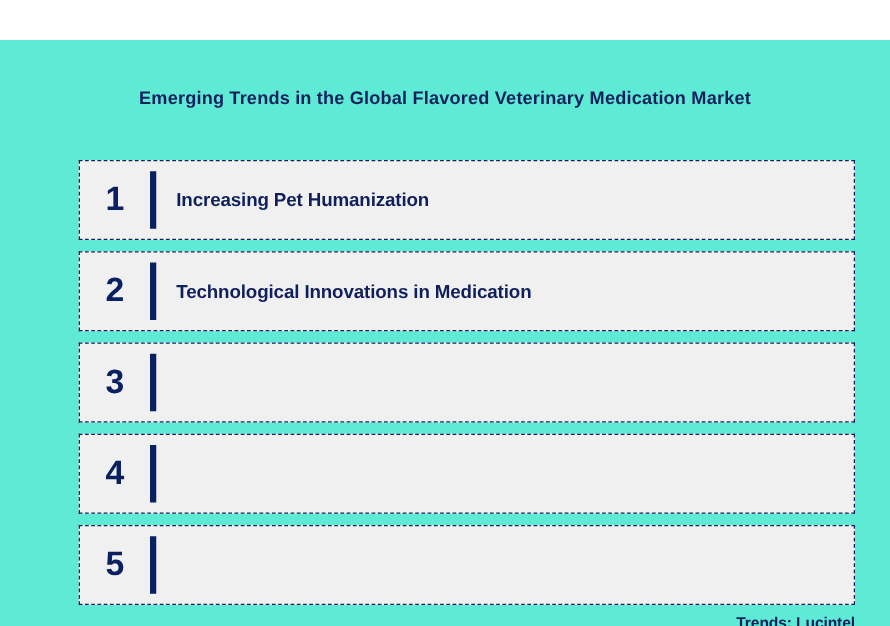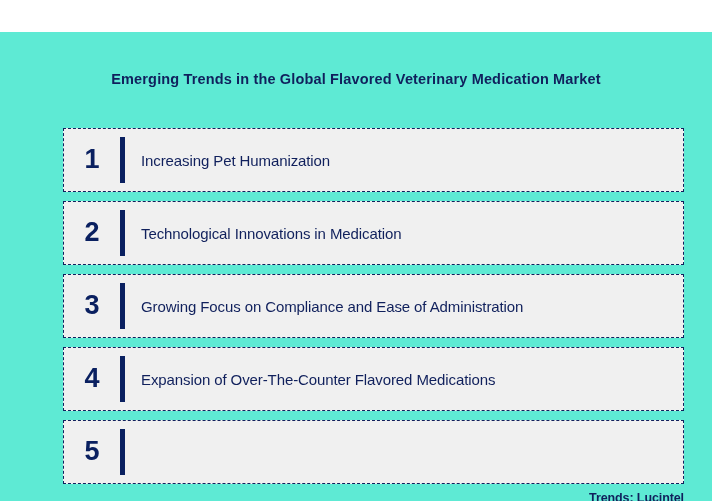--- a/index.html
+++ b/index.html
@@ -65,21 +65,21 @@
     flex: 0 0 5px;
     width: 5px;
     height: 46px;
     background: #0a2060;
   }
   .trend-label {
     flex: 1 1 auto;
     padding-left: 16px;
     padding-right: 12px;
     font-size: 15px;
-    font-weight: normal;
+    font-weight: bold;
     color: #10205c;
     letter-spacing: -0.1px;
     white-space: nowrap;
     overflow: hidden;
   }
   #source-note {
     position: absolute;
     right: 28px;
     top: 459px;
     font-size: 12.5px;
@@ -105,27 +105,25 @@
 
     <div class="trend-row">
       <div class="trend-number">2</div>
       <div class="trend-divider"></div>
       <div class="trend-label">Technological Innovations in Medication</div>
     </div>
 
     <div class="trend-row">
       <div class="trend-number">3</div>
       <div class="trend-divider"></div>
-      <div class="trend-label">Growing Focus on Compliance and Ease of Administration</div>
     </div>
 
     <div class="trend-row">
       <div class="trend-number">4</div>
       <div class="trend-divider"></div>
-      <div class="trend-label">Expansion of Over-The-Counter Flavored Medications</div>
     </div>
 
     <div class="trend-row">
       <div class="trend-number">5</div>
       <div class="trend-divider"></div>
     </div>
 
   </div>
 
   <div id="source-note">Trends: Lucintel</div>

